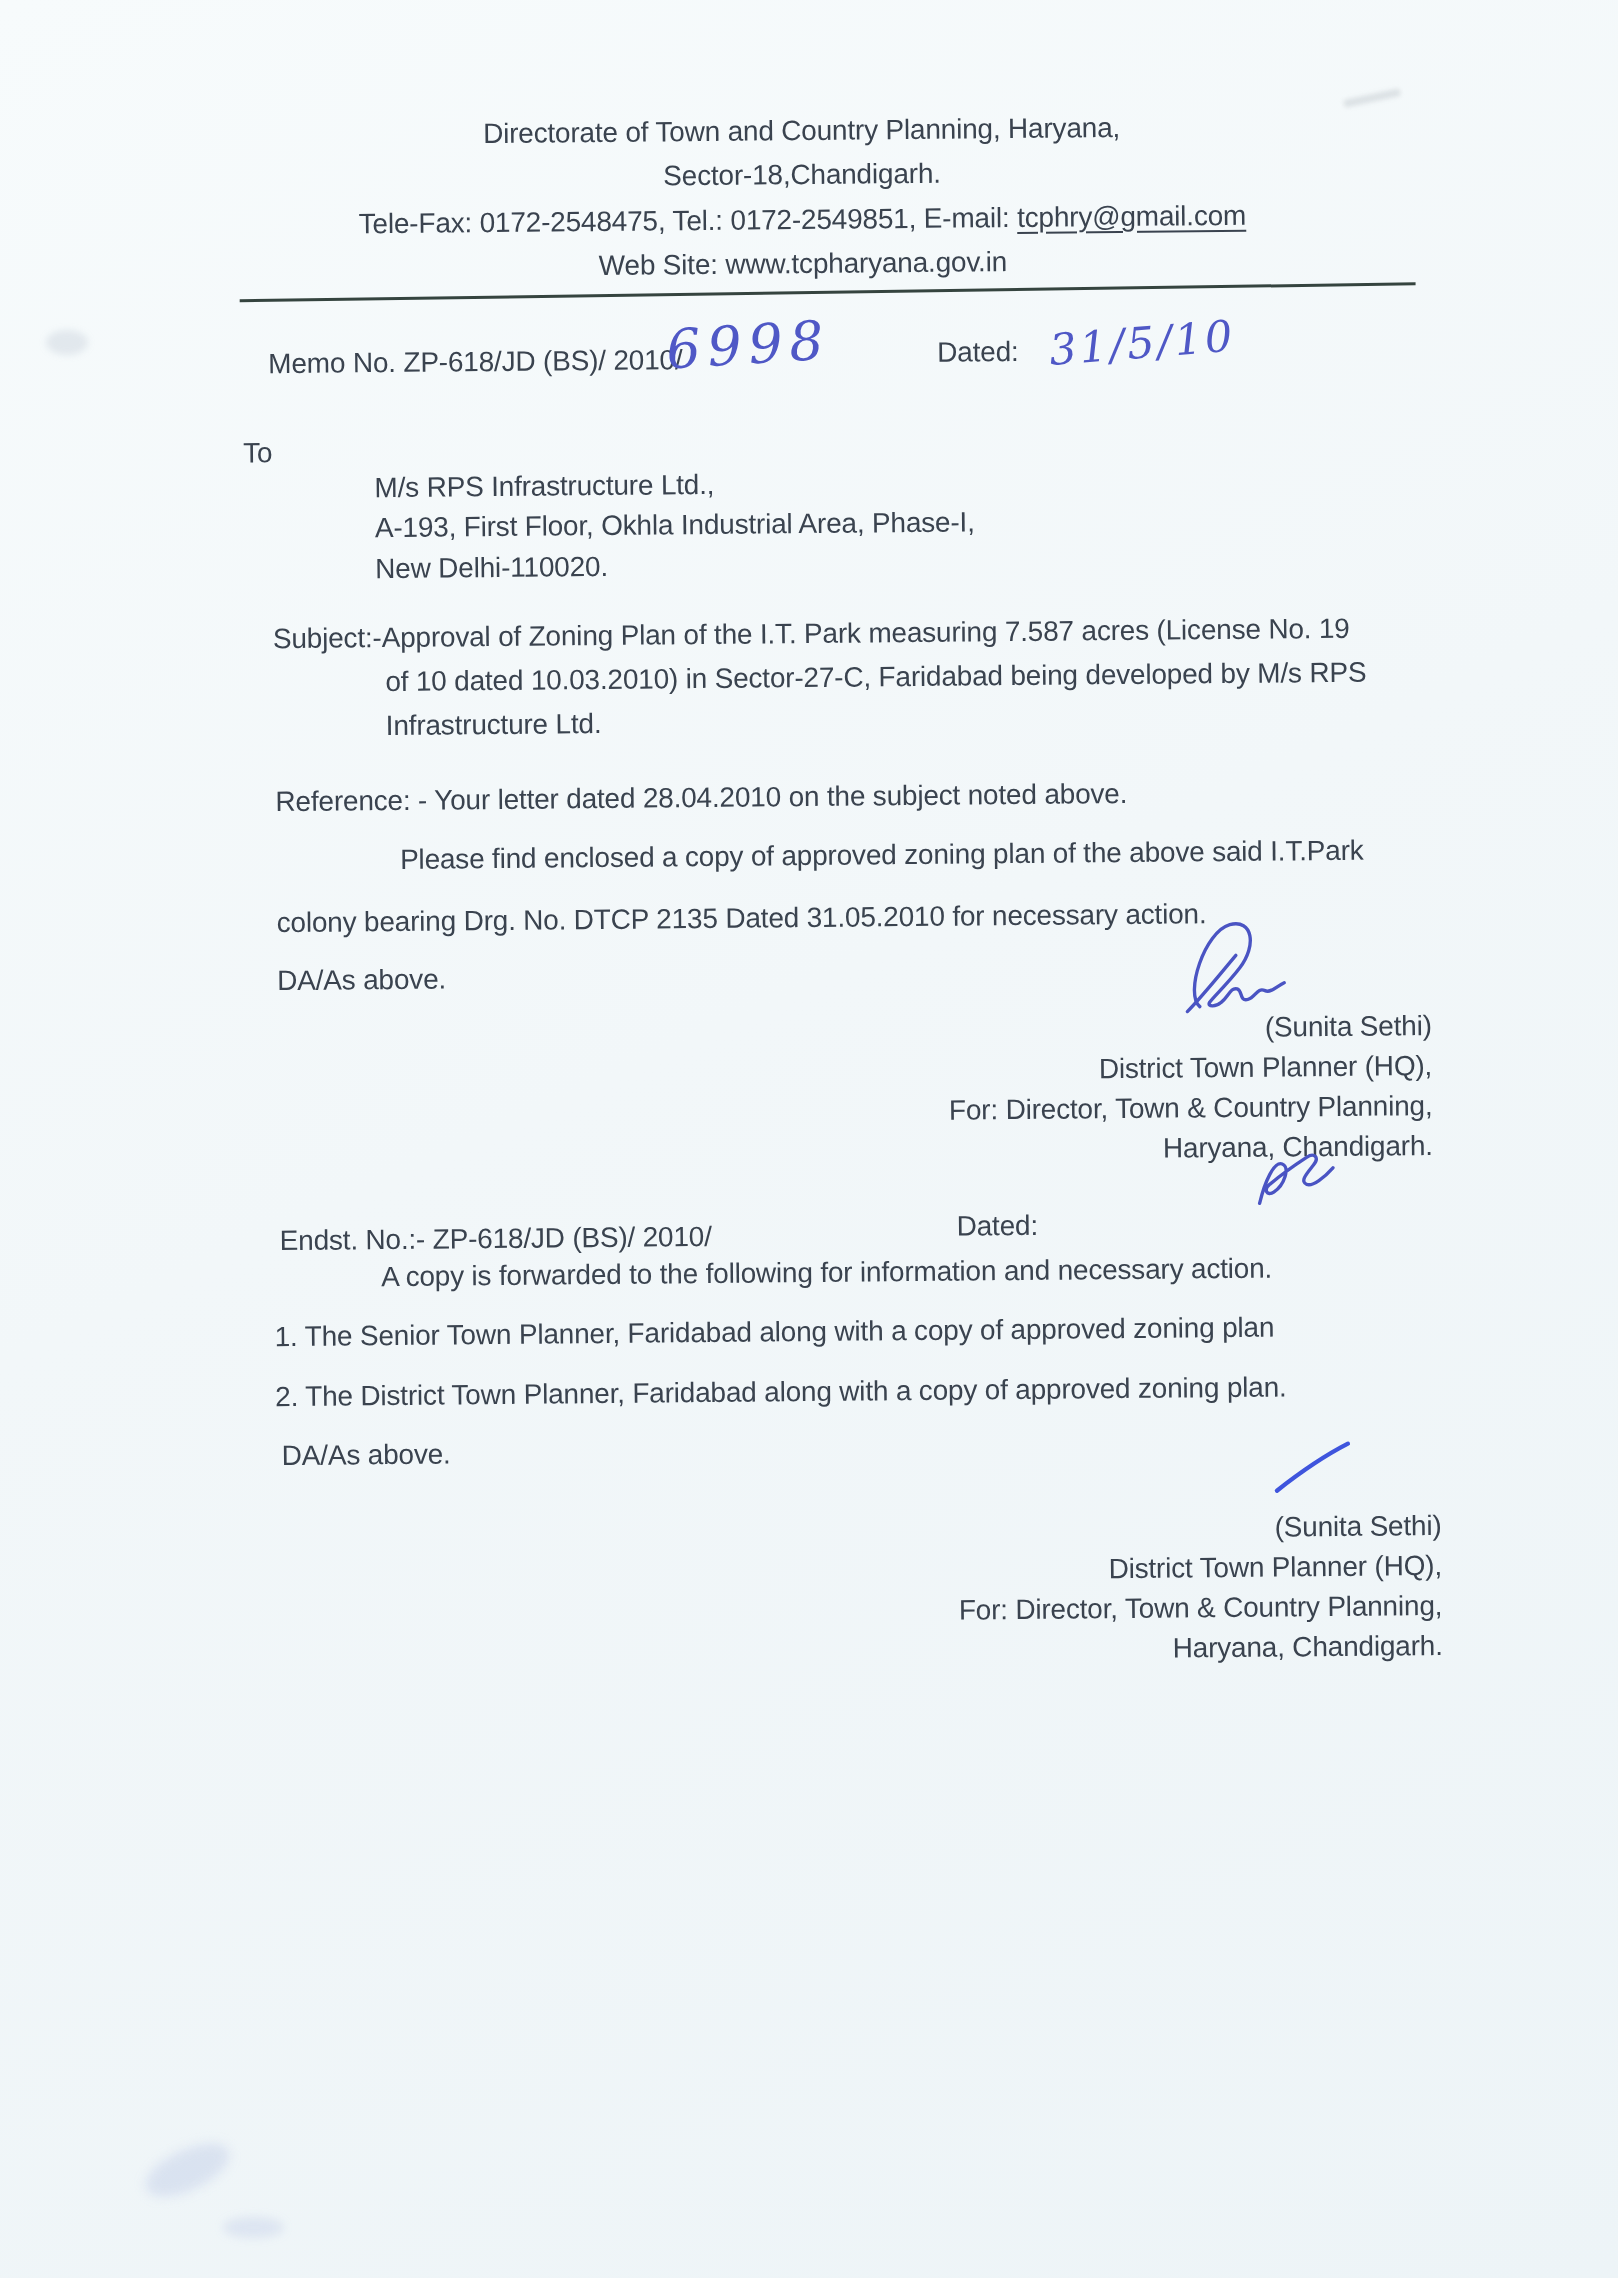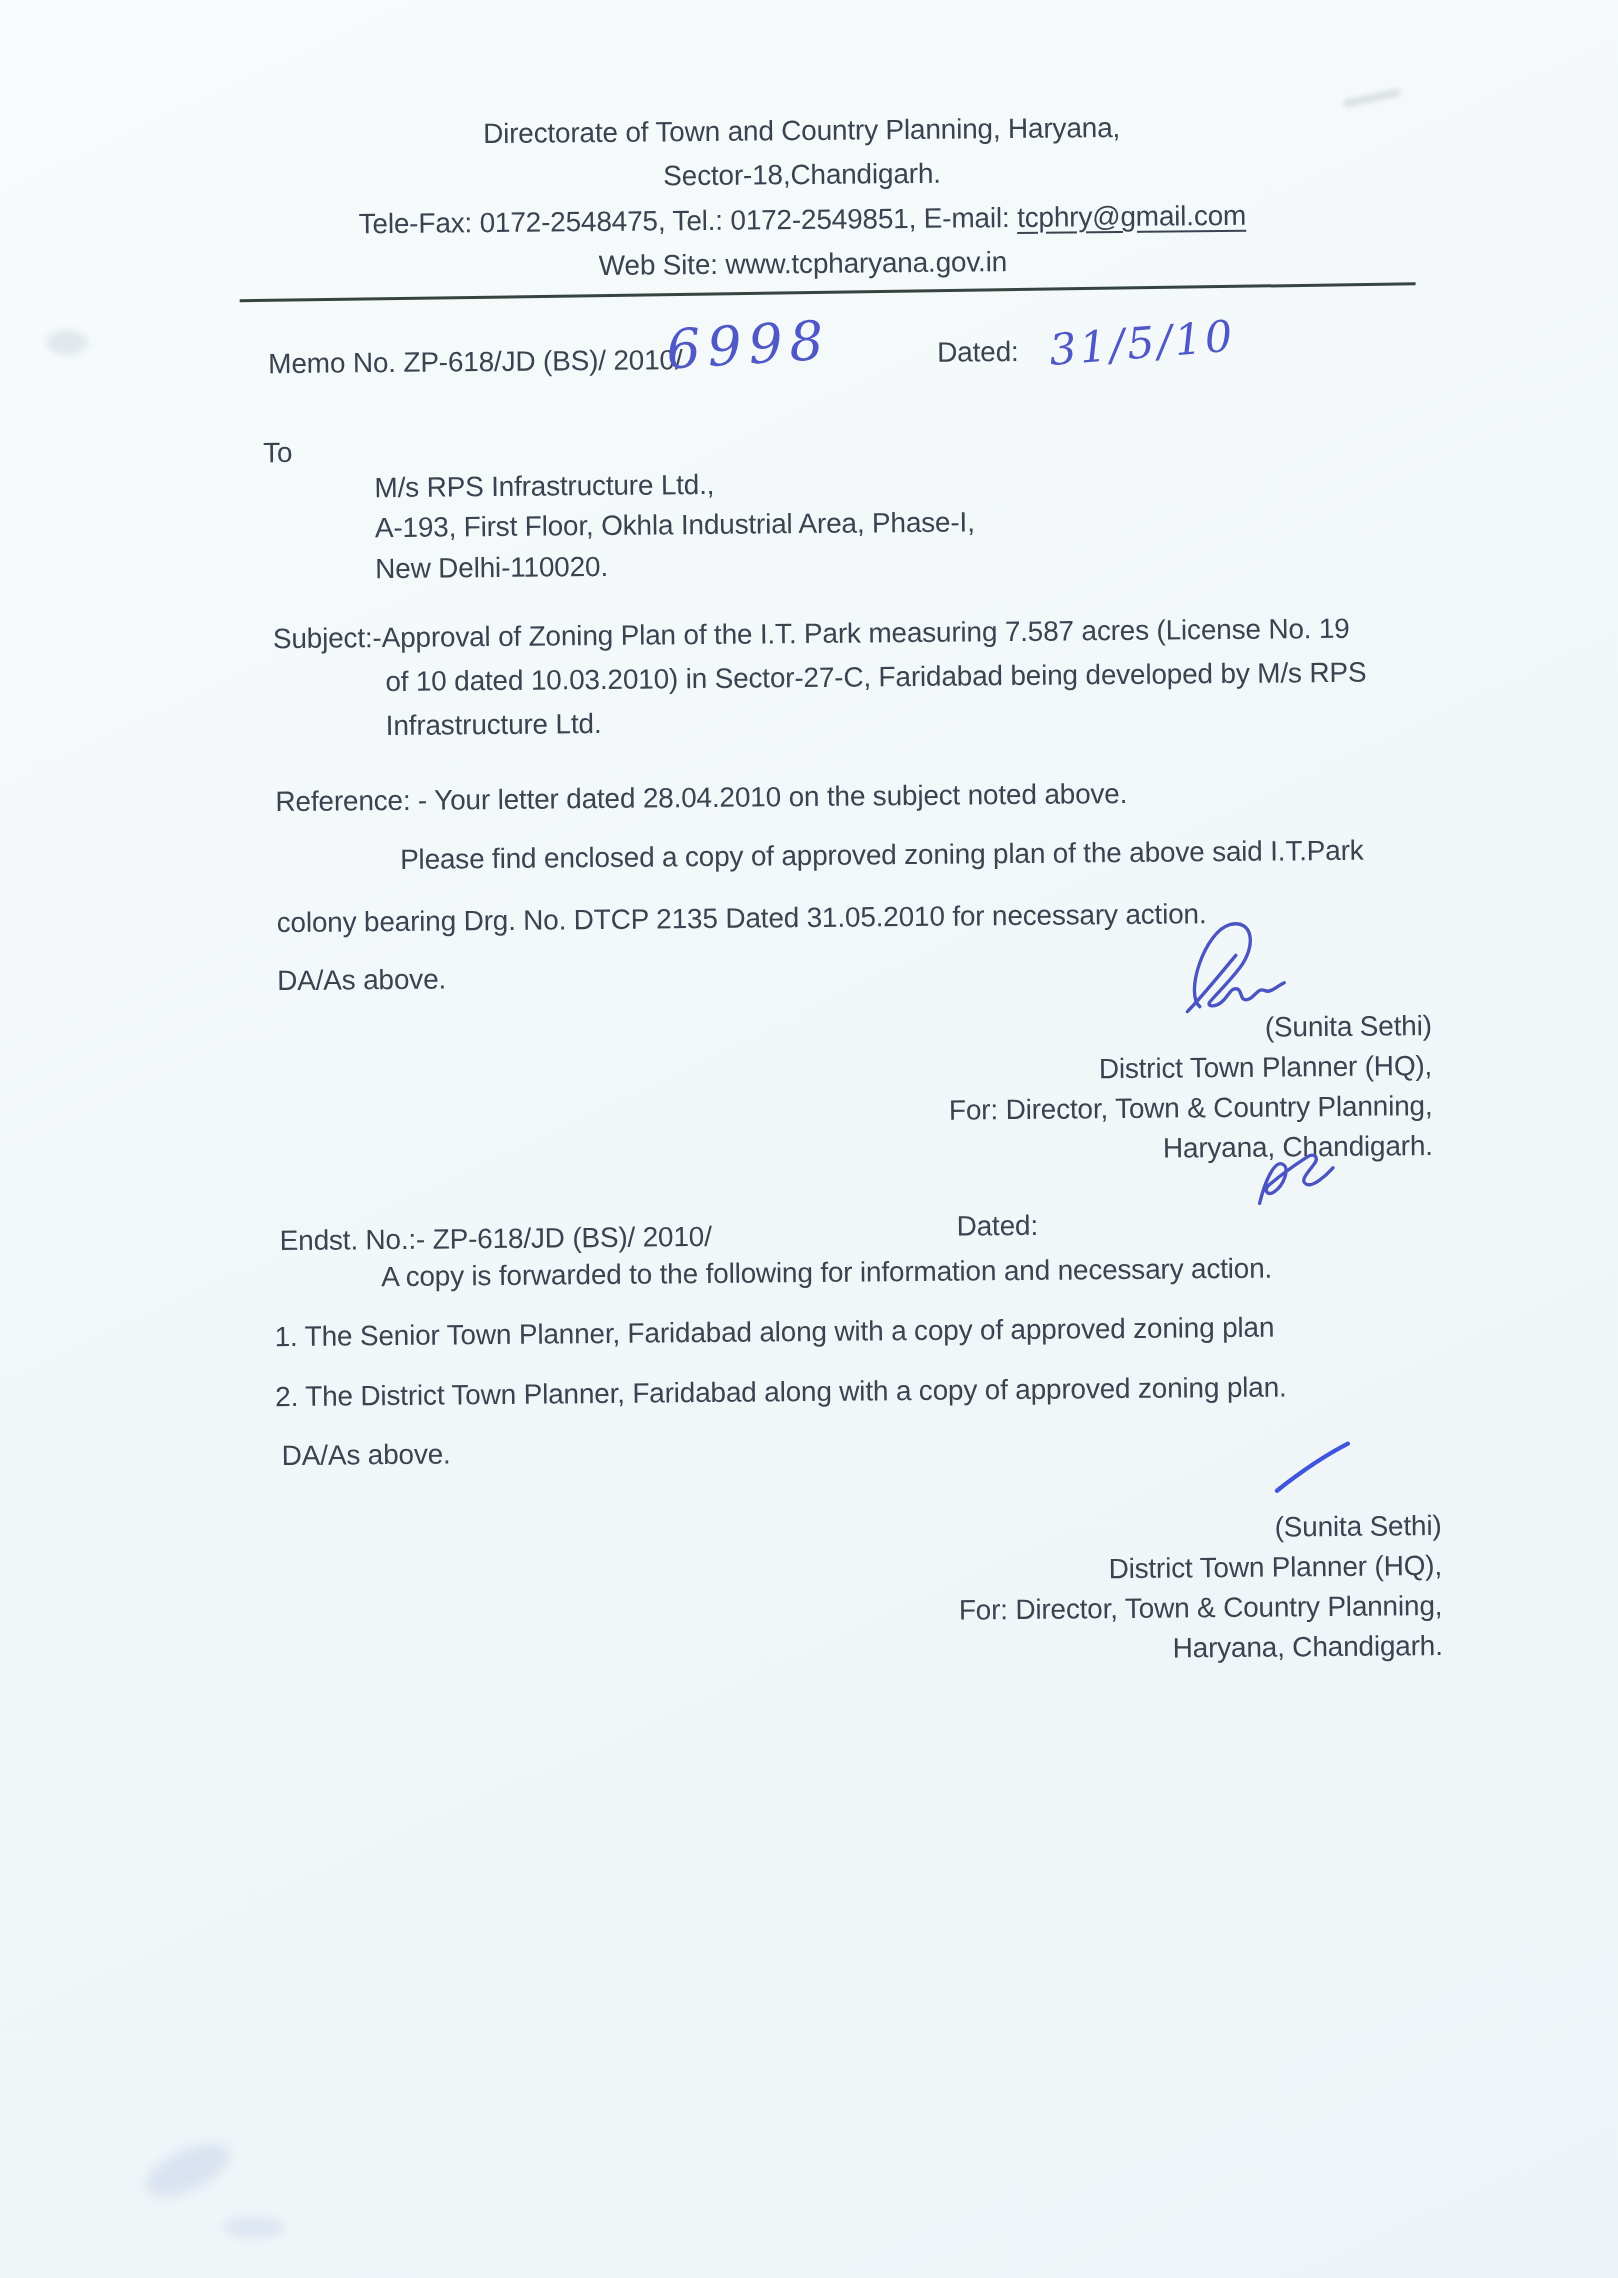--- a/index.html
+++ b/index.html
@@ -42,21 +42,21 @@
     <div class="t center" style="top:159px">Sector-18,Chandigarh.</div>
     <div class="t center" style="top:204px"><span>Tele-Fax: 0172-2548475, Tel.: 0172-2549851, E-mail: </span><span class="email-underline">tcphry@gmail.com</span></div>
     <div class="t center" style="top:248px">Web Site: www.tcpharyana.gov.in</div>
     <div class="rule"></div>
 
     <div class="t" style="top:343px;left:274px">Memo No. ZP-618/JD (BS)/ 2010/</div>
     <div class="hw hw-num">6998</div>
     <div class="t" style="top:338px;left:943px">Dated:</div>
     <div class="hw hw-date">31/5/10</div>
 
-    <div class="t" style="top:432px;left:268px">To</div>
+    <div class="t" style="top:432px;left:248px">To</div>
     <div class="t" style="top:468px;left:379px">M/s RPS Infrastructure Ltd.,</div>
     <div class="t" style="top:508px;left:379px">A-193, First Floor, Okhla Industrial Area, Phase-I,</div>
     <div class="t" style="top:549px;left:379px">New Delhi-110020.</div>
 
     <div class="t" style="top:618px;left:276px">Subject:-Approval of Zoning Plan of the I.T. Park measuring 7.587 acres (License No. 19</div>
     <div class="t" style="top:662px;left:388px">of 10 dated 10.03.2010) in Sector-27-C, Faridabad being developed by M/s RPS</div>
     <div class="t" style="top:706px;left:388px">Infrastructure Ltd.</div>
 
     <div class="t" style="top:781px;left:277px">Reference: - Your letter dated 28.04.2010 on the subject noted above.</div>
 

